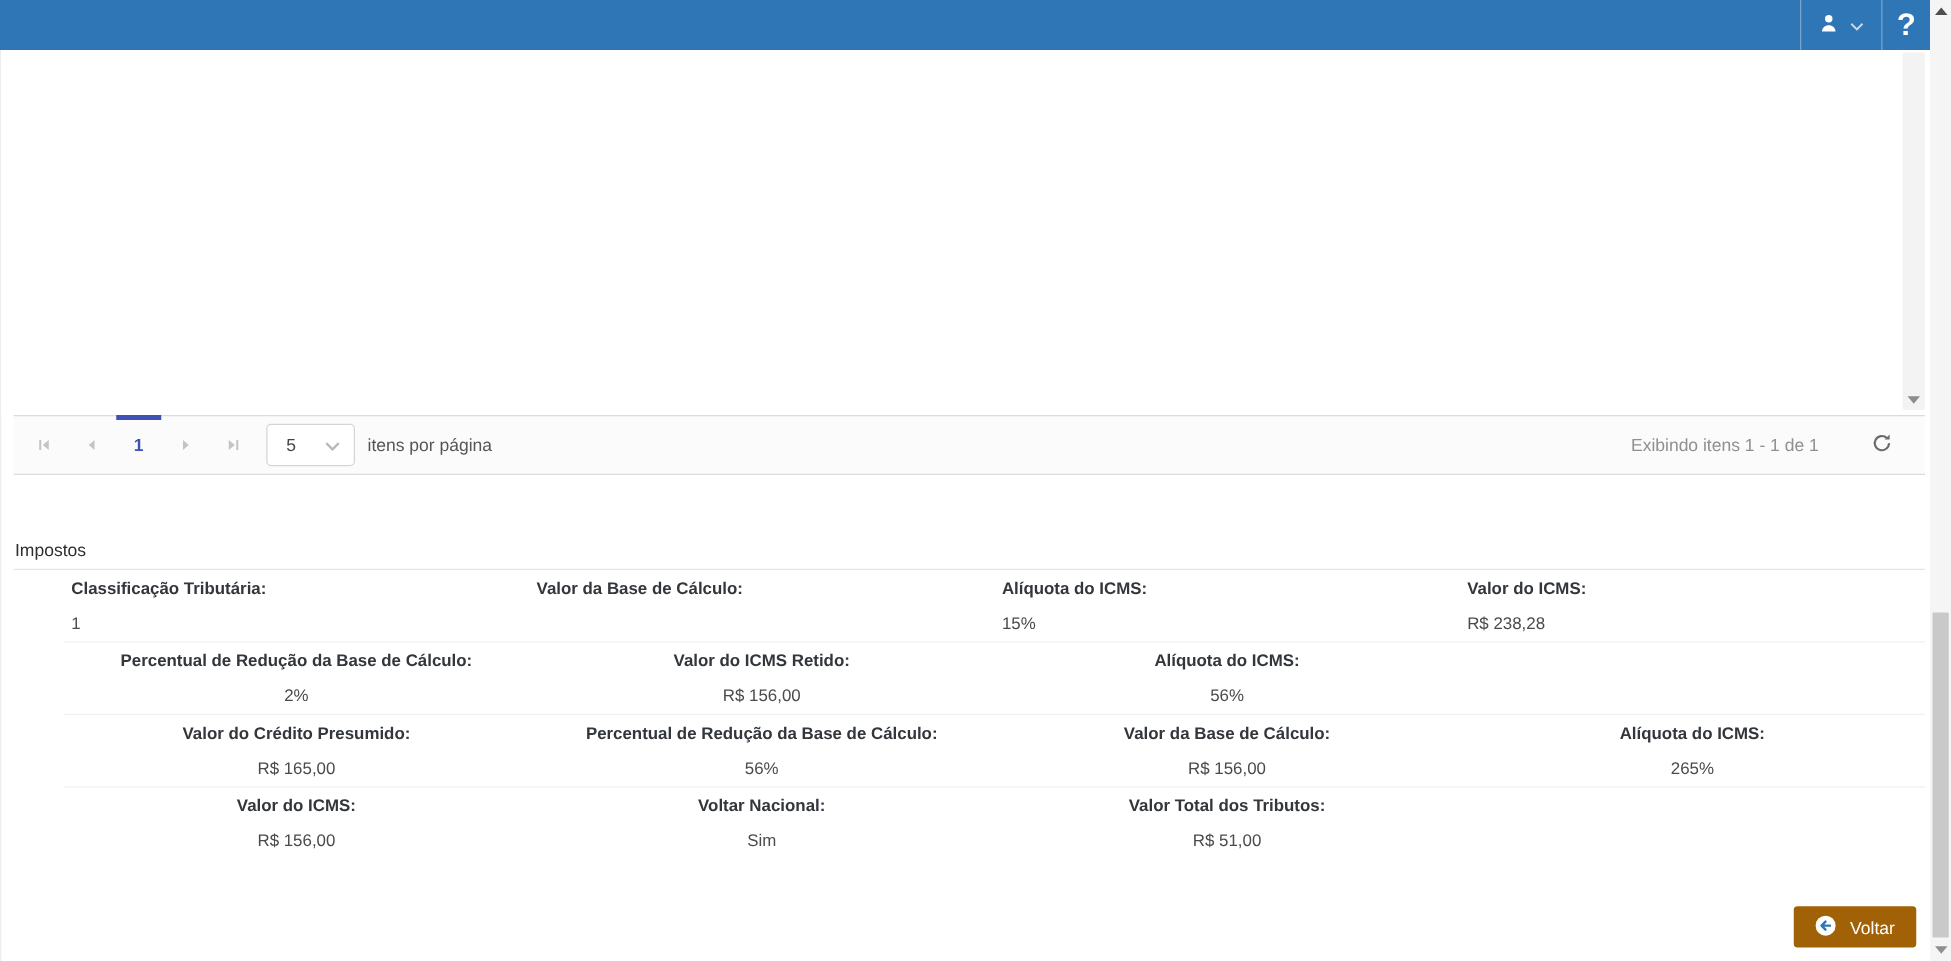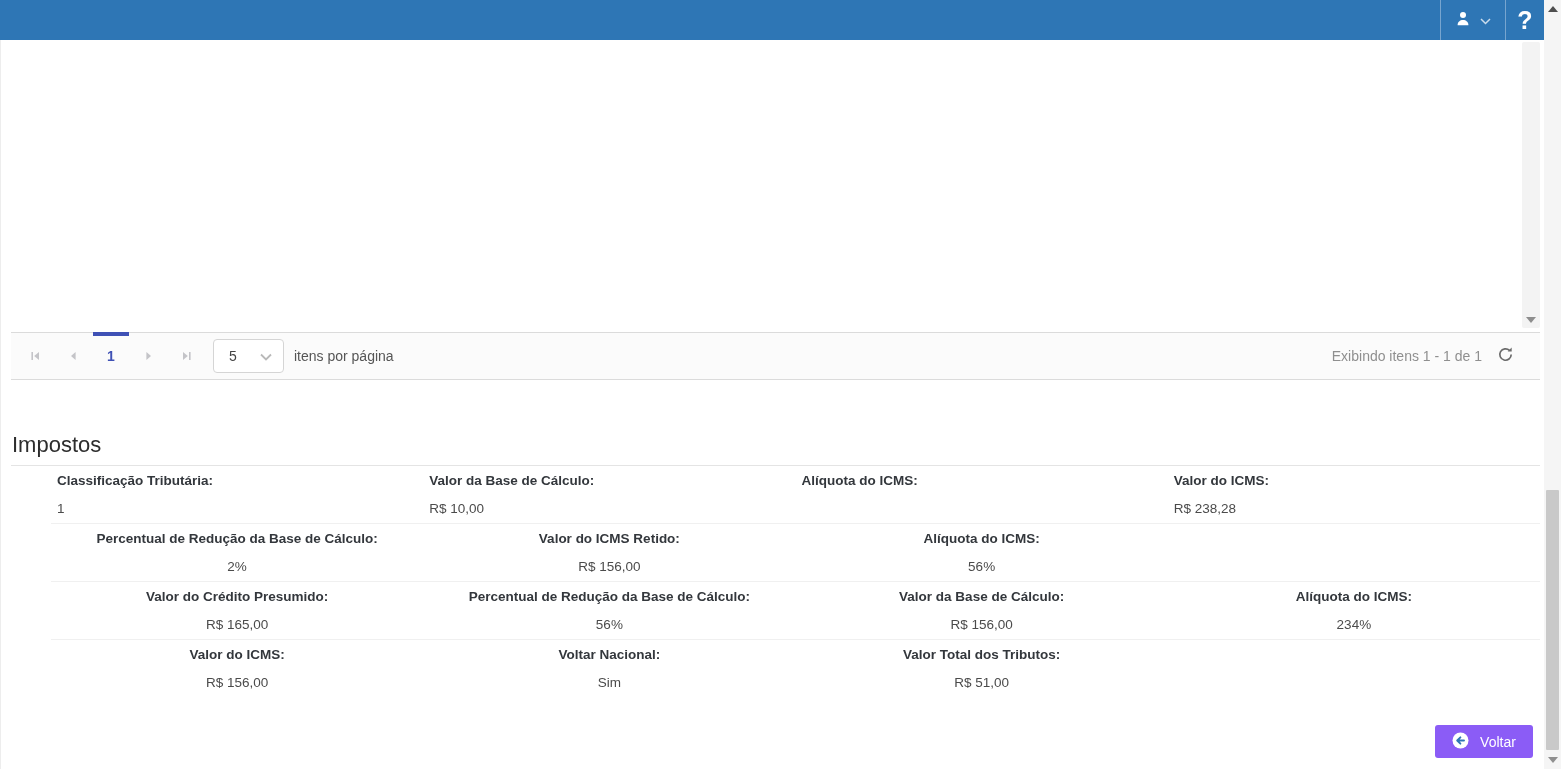--- a/index.html
+++ b/index.html
@@ -27,35 +27,35 @@
   .inner-sb-arrow-down { position:absolute; bottom:5px; left:4px; width:0; height:0; border-left:5px solid transparent; border-right:5px solid transparent; border-top:6px solid #8d8d8d; }
 
   
   .pager { position:absolute; top:292px; left:10px; right:4px; height:48px; background:#fbfbfb; border-top:1px solid #dbdbdb; border-bottom:1px solid #dbdbdb; display:flex; align-items:center; padding-left:5px; }
   .pg-btn { width:38px; height:100%; display:flex; align-items:center; justify-content:center; cursor:pointer; }
   .pg-btn svg { display:block; }
   .pg-current { width:38px; height:100%; display:flex; align-items:center; justify-content:center; color:#3f51b5; font-weight:bold; font-size:14px; position:relative; cursor:pointer; }
   .pg-current::before { content:""; position:absolute; top:-1px; left:1px; width:36px; height:4px; background:#3f51b5; }
   .page-size { margin-left:7px; width:71px; height:34px; background:#fff; border:1px solid #d5d5d5; border-radius:4px; display:flex; align-items:center; justify-content:space-between; padding:0 11px 0 15px; color:#444; font-size:14px; cursor:pointer; }
   .per-page-label { margin-left:10px; color:#555;text-align:center; }
-  .pager-right { margin-left:auto; display:flex; align-items:center; gap:15px; padding-right:26px; }
+  .pager-right { margin-left:auto; display:flex; align-items:center; gap:42px; padding-right:26px; }
   .pager-status { color:#8f8f8f; }
   .refresh-btn { display:flex; align-items:center; cursor:pointer; }
 
   
   .impostos { position:absolute; top:392px; left:10px; right:4px; }
-  .impostos-title { font-size:22px; font-weight:400; color:#2d2d2d; padding:0 0 7px 1px; border-bottom:1px solid #e4e4e4; }
+  .impostos-title { font-size:14px; font-weight:400; color:#2d2d2d; padding:0 0 7px 1px; border-bottom:1px solid #e4e4e4; }
   .field-row { display:grid; grid-template-columns:repeat(4,1fr);margin-left:40px; }
   .field-row + .field-row { border-top:1px solid #f0f0f0;text-align:center; }
   .field-cell { padding:7px 6px 7px 6px; }
   .field-label { display:block; font-weight:bold; font-size:13.5px; color:#33373c; margin-bottom:13px; }
   .field-value { display:block; font-size:13.5px; color:#4b4b4b; }
 
   
-  .voltar-btn { position:absolute; right:11px; bottom:11px; width:98px; height:33px; background:#8b5cf6; border:none; border-radius:3px; color:#fff; font-family:"Liberation Sans",sans-serif; font-size:14px; display:flex; align-items:center; justify-content:center; gap:11px; cursor:pointer; }
+  .voltar-btn { position:absolute; right:11px; bottom:11px; width:98px; height:33px; background:#a16207; border:none; border-radius:3px; color:#fff; font-family:"Liberation Sans",sans-serif; font-size:14px; display:flex; align-items:center; justify-content:center; gap:11px; cursor:pointer; }
 </style>
 </head>
 <body>
 
 <div class="page">
 
   <header class="app-header">
     <div class="header-right">
       <div class="user-menu">
         <span>
@@ -143,24 +143,24 @@
     <section class="impostos">
       <h2 class="impostos-title">Impostos</h2>
 
       <div class="field-row">
         <div class="field-cell">
           <span class="field-label">Classificação Tributária:</span>
           <span class="field-value">1</span>
         </div>
         <div class="field-cell">
           <span class="field-label">Valor da Base de Cálculo:</span>
-          <span class="field-value">R$ 10,00</span>
         </div>
         <div class="field-cell">
           <span class="field-label">Alíquota do ICMS:</span>
+          <span class="field-value">15%</span>
         </div>
         <div class="field-cell">
           <span class="field-label">Valor do ICMS:</span>
           <span class="field-value">R$ 238,28</span>
         </div>
       </div>
 
       <div class="field-row">
         <div class="field-cell">
           <span class="field-label">Percentual de Redução da Base de Cálculo:</span>
@@ -184,21 +184,21 @@
         <div class="field-cell">
           <span class="field-label">Percentual de Redução da Base de Cálculo:</span>
           <span class="field-value">56%</span>
         </div>
         <div class="field-cell">
           <span class="field-label">Valor da Base de Cálculo:</span>
           <span class="field-value">R$ 156,00</span>
         </div>
         <div class="field-cell">
           <span class="field-label">Alíquota do ICMS:</span>
-          <span class="field-value">234%</span>
+          <span class="field-value">265%</span>
         </div>
       </div>
 
       <div class="field-row">
         <div class="field-cell">
           <span class="field-label">Valor do ICMS:</span>
           <span class="field-value">R$ 156,00</span>
         </div>
         <div class="field-cell">
           <span class="field-label">Voltar Nacional:</span>

